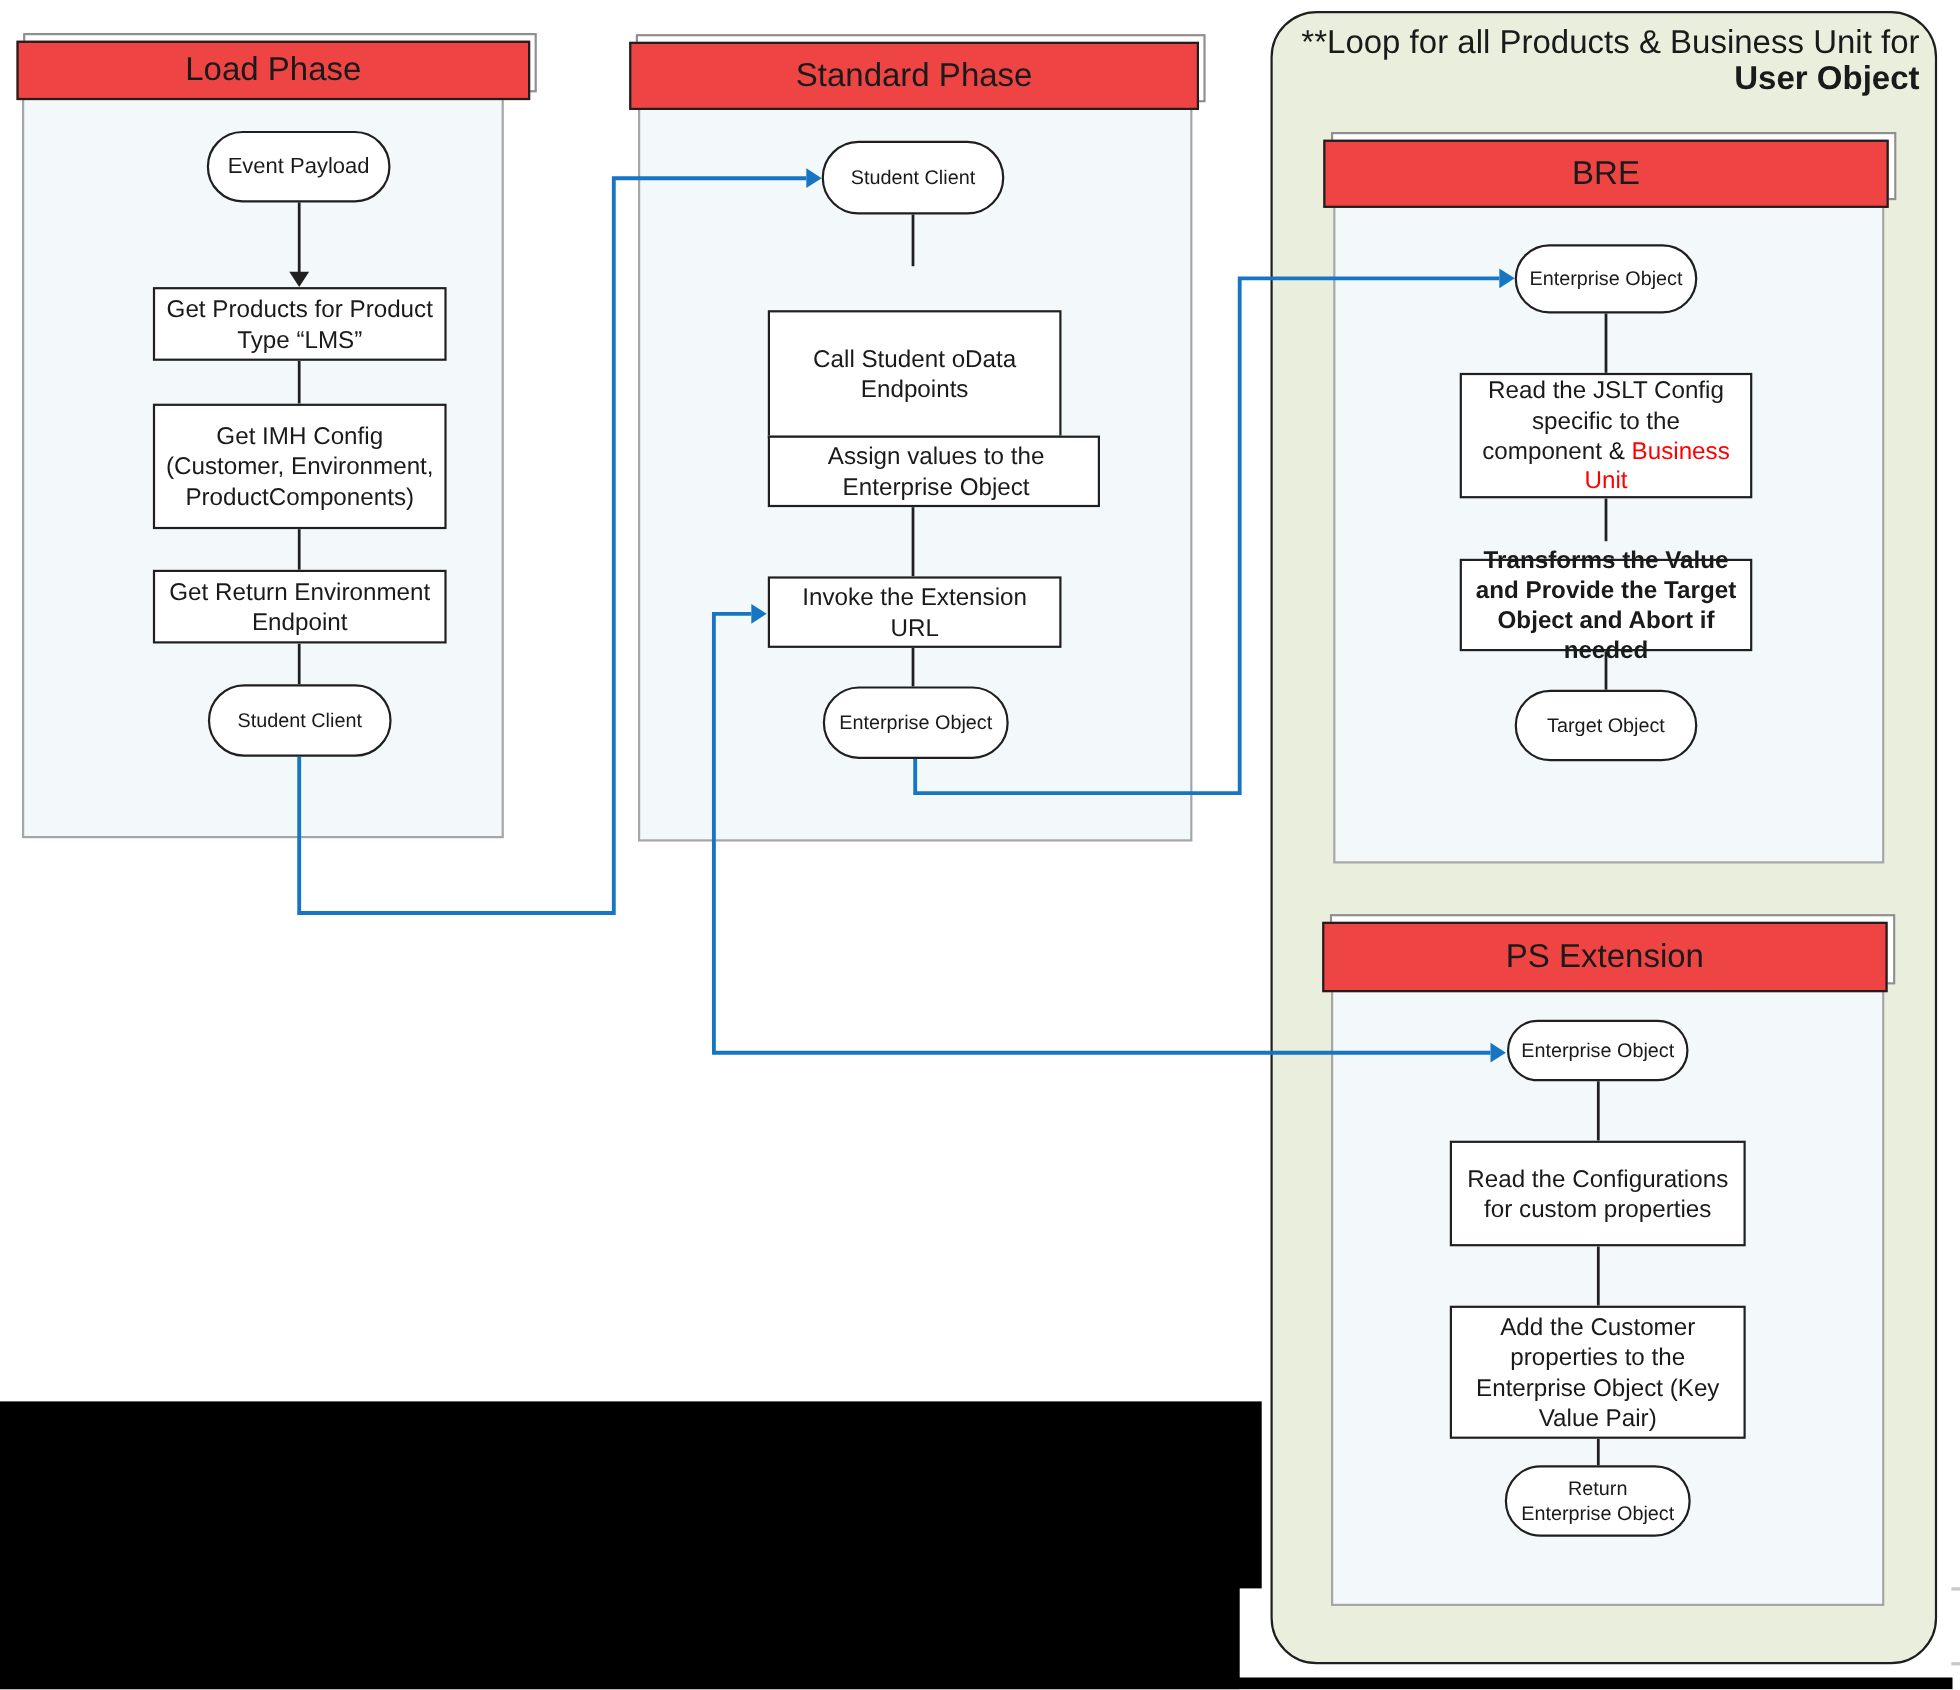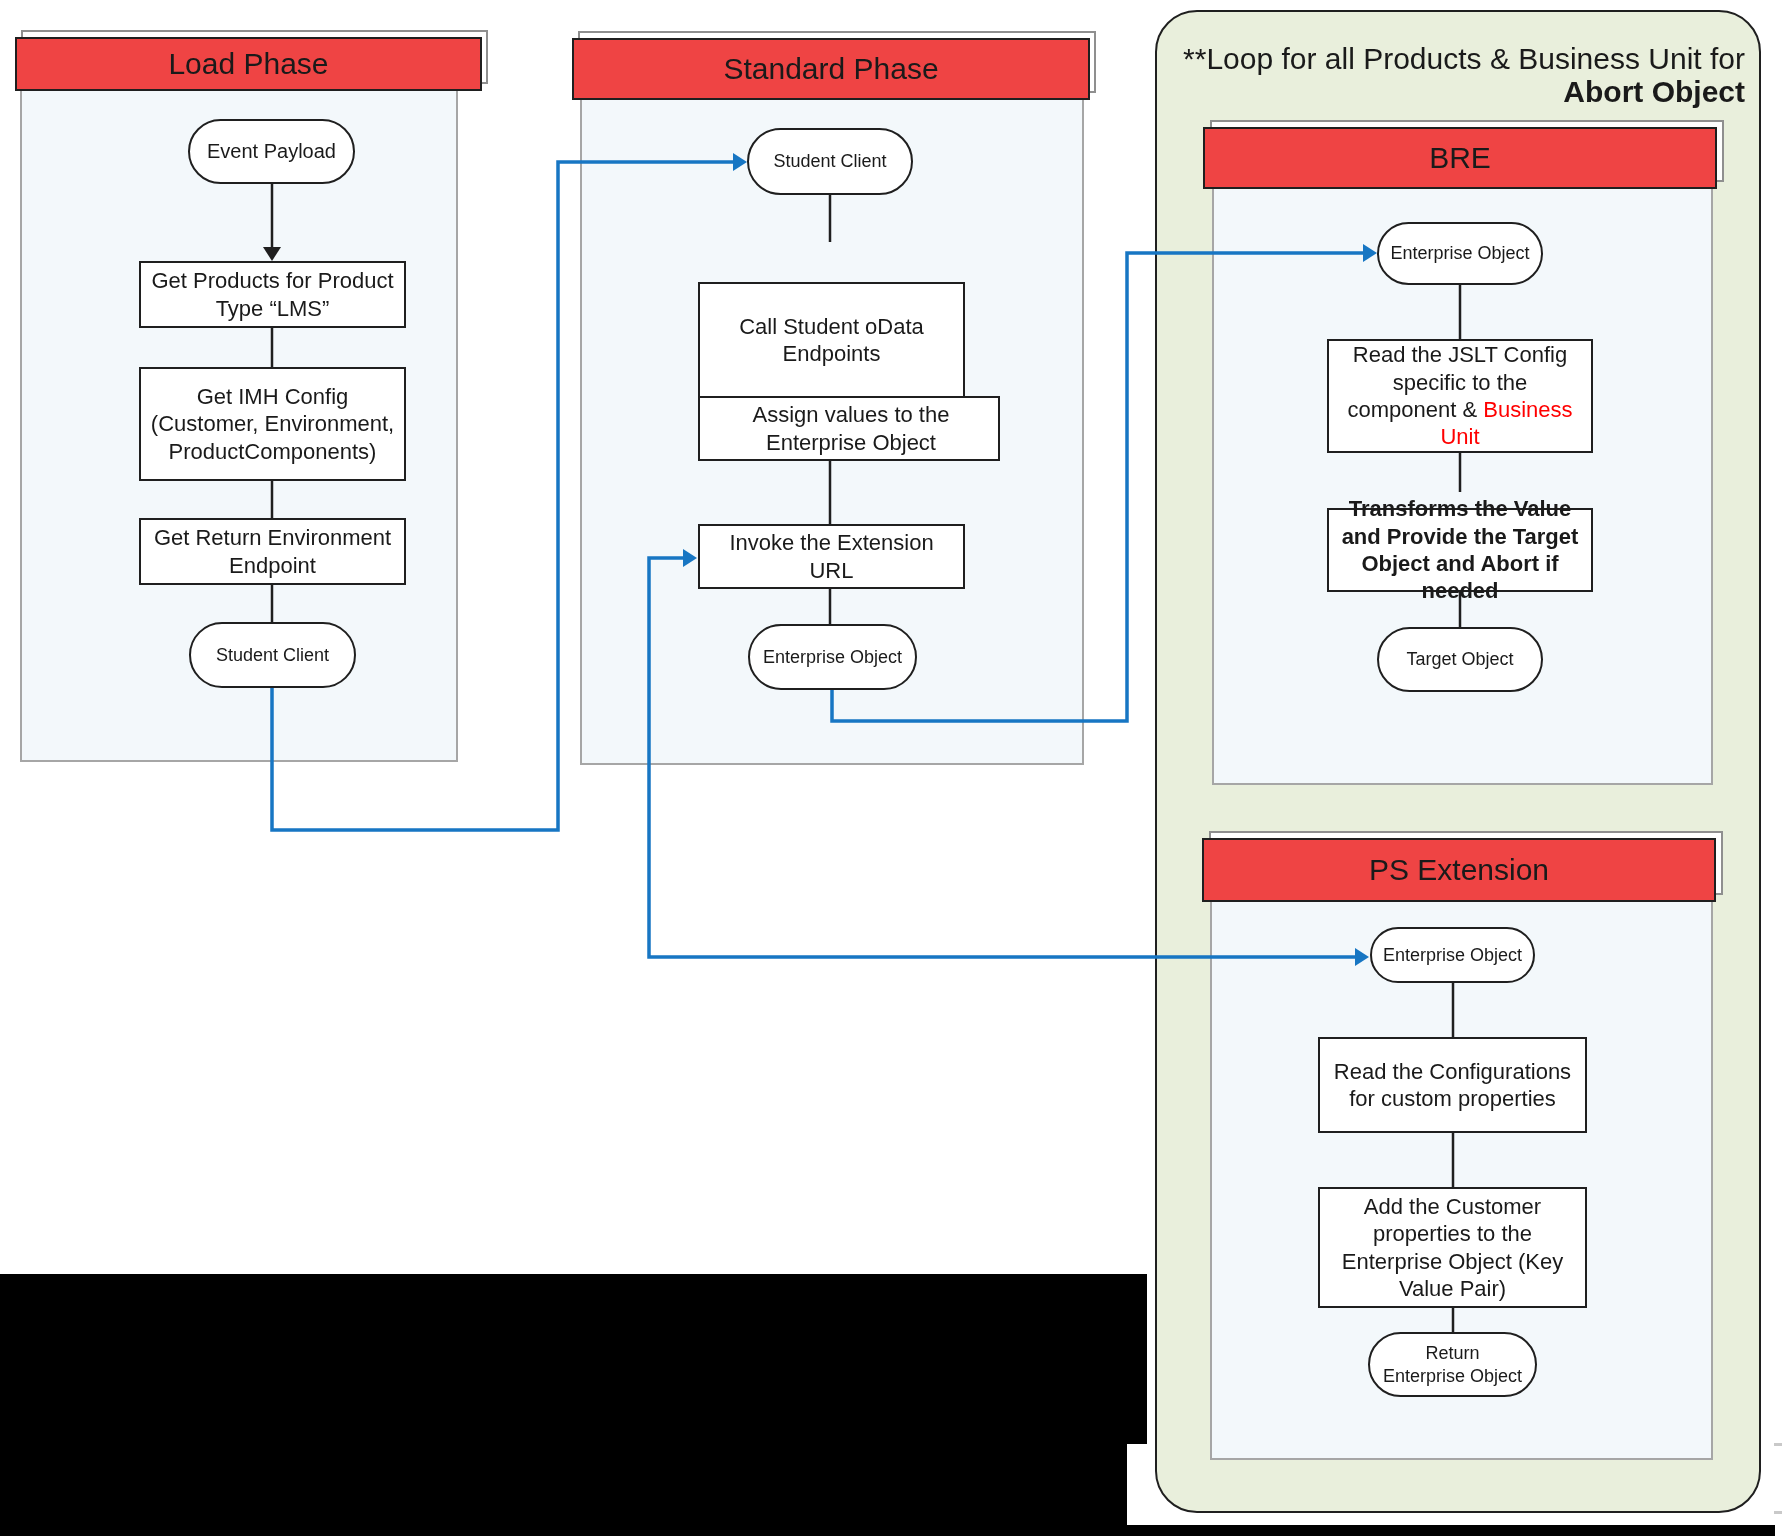--- a/index.html
+++ b/index.html
@@ -37,23 +37,23 @@
   
   .blackout{position:absolute;background:#000000;z-index:8;}
   .edge-tick{position:absolute;background:#c9c9c9;z-index:9;}
 </style>
 </head>
 <body>
 
 <div id="canvas">
 
   <div class="green-panel" style="left:1155px;top:10px;width:602px;height:1499px;"></div>
-  <div class="loop-title" style="left:1175px;top:22px;width:570px;margin-top:20px;">
+  <div class="loop-title" style="left:1175px;top:22px;width:570px;">
     <div class="l1">**Loop for all Products &amp; Business Unit for</div>
-    <div class="l2">Abort Object</div>
+    <div class="l2">User Object</div>
   </div>
 
   <div class="panel-body" style="left:20px;top:48px;width:434px;height:710px;"></div>
   <div class="hdr-shadow" style="left:21px;top:30px;width:463px;height:50px;"></div>
   <div class="hdr" style="left:15px;top:37px;width:463px;height:50px;">
     <span>Load Phase</span>
   </div>
 
   <div class="panel-body" style="left:580px;top:50px;width:500px;height:711px;"></div>
   <div class="hdr-shadow" style="left:578px;top:31px;width:514px;height:58px;"></div>

